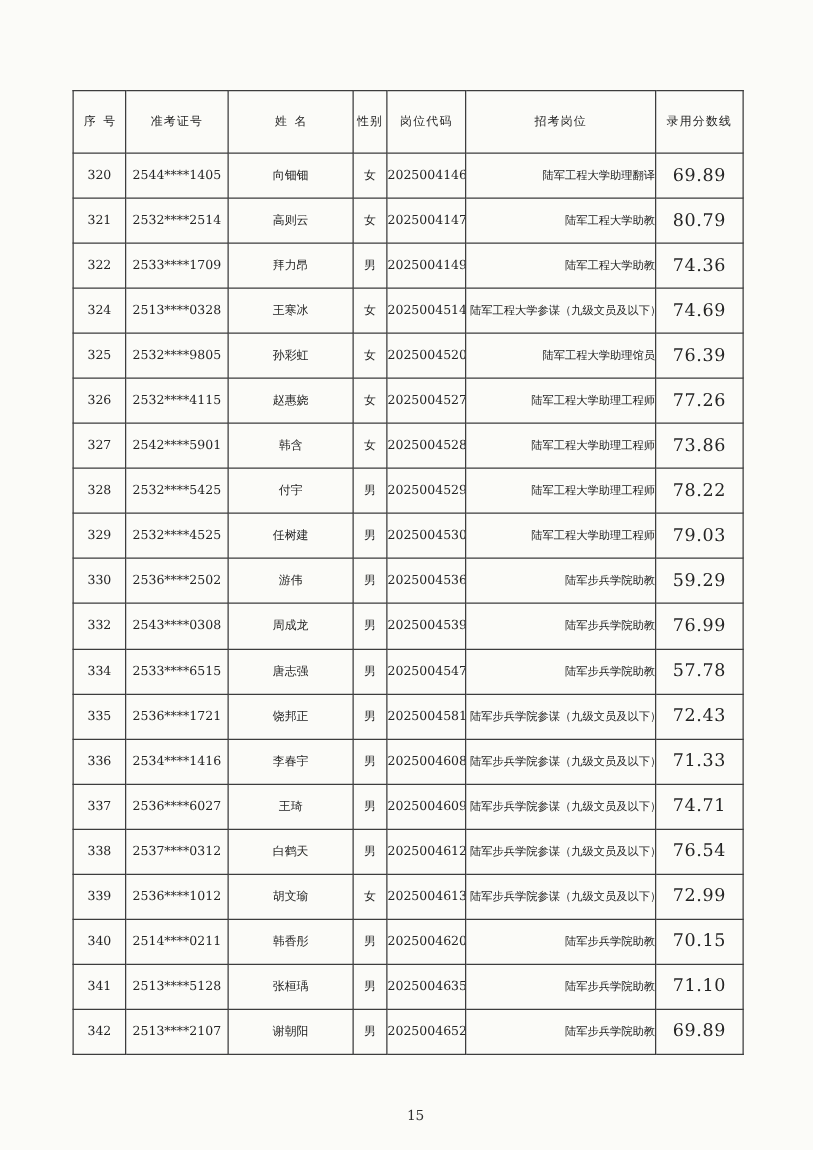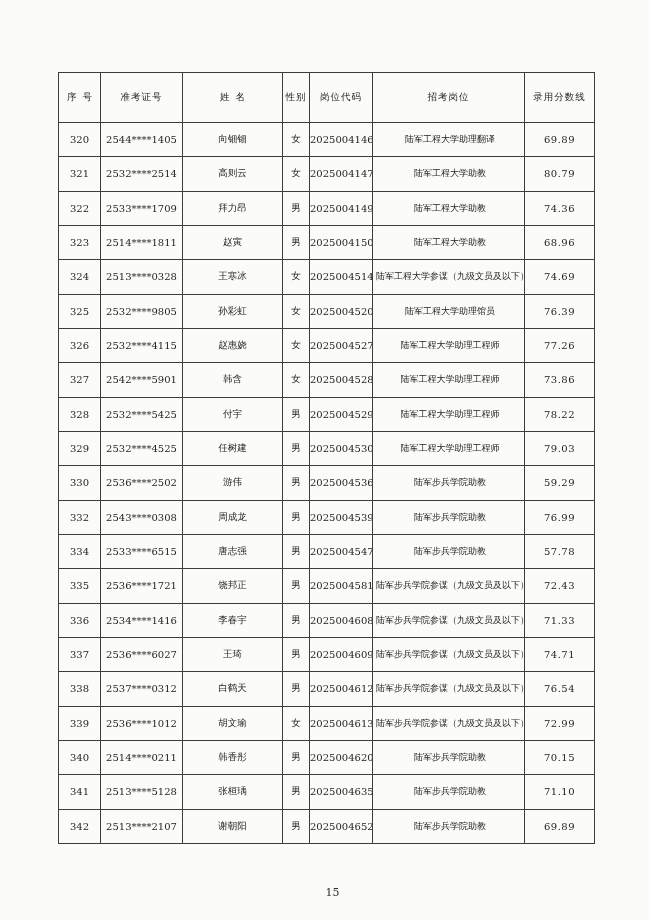--- a/index.html
+++ b/index.html
@@ -46,27 +46,27 @@
   }
   thead tr { height: 50px; }
   tbody tr { height: 32px; }
 
   th { font-size: 9.5px; letter-spacing: 1px; margin-top: 38px; }
   th.sp { letter-spacing: 6px; padding-left: 6px; }
 
   td { font-size: 10px; }
   td.cjk { font-size: 9.5px; }
   td.postitle {
-    text-align: center;
+    text-align: right;
     padding-left: 3px;
     font-size: 9px;
     letter-spacing: 0;
     margin-top: 40px;
   }
-  td.score { font-size: 10px; letter-spacing: 0.5px; }
+  td.score { font-size: 14px; letter-spacing: 0.5px; }
 
   .page-number {
     position: absolute;
     left: 0;
     right: 0;
     top: 886px;
     text-align: center;
     font-size: 11px;
     color: #2e2e2e;
     padding-left: 15px;
@@ -120,29 +120,20 @@
         <tr>
       <td>322</td>
       <td>2533****1709</td>
       <td class="cjk">拜力昂</td>
       <td class="cjk">男</td>
       <td>2025004149</td>
       <td class="postitle">陆军工程大学助教</td>
       <td class="score">74.36</td>
     </tr>
         <tr>
-      <td>323</td>
-      <td>2514****1811</td>
-      <td class="cjk">赵寅</td>
-      <td class="cjk">男</td>
-      <td>2025004150</td>
-      <td class="postitle">陆军工程大学助教</td>
-      <td class="score">68.96</td>
-    </tr>
-        <tr>
       <td>324</td>
       <td>2513****0328</td>
       <td class="cjk">王寒冰</td>
       <td class="cjk">女</td>
       <td>2025004514</td>
       <td class="postitle">陆军工程大学参谋（九级文员及以下）</td>
       <td class="score">74.69</td>
     </tr>
         <tr>
       <td>325</td>

